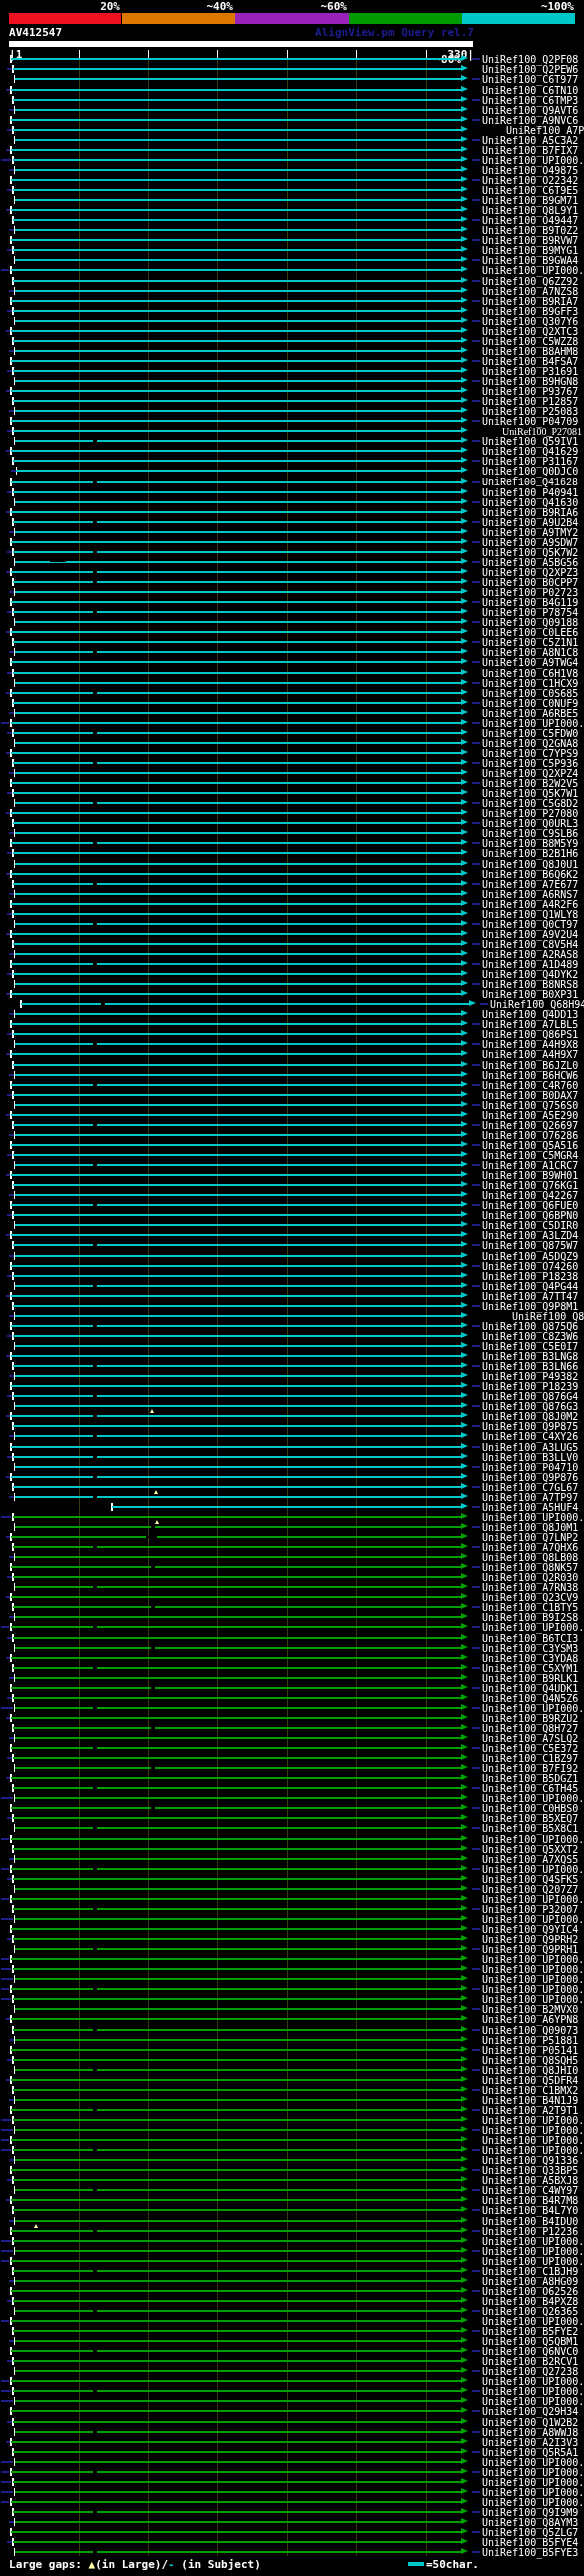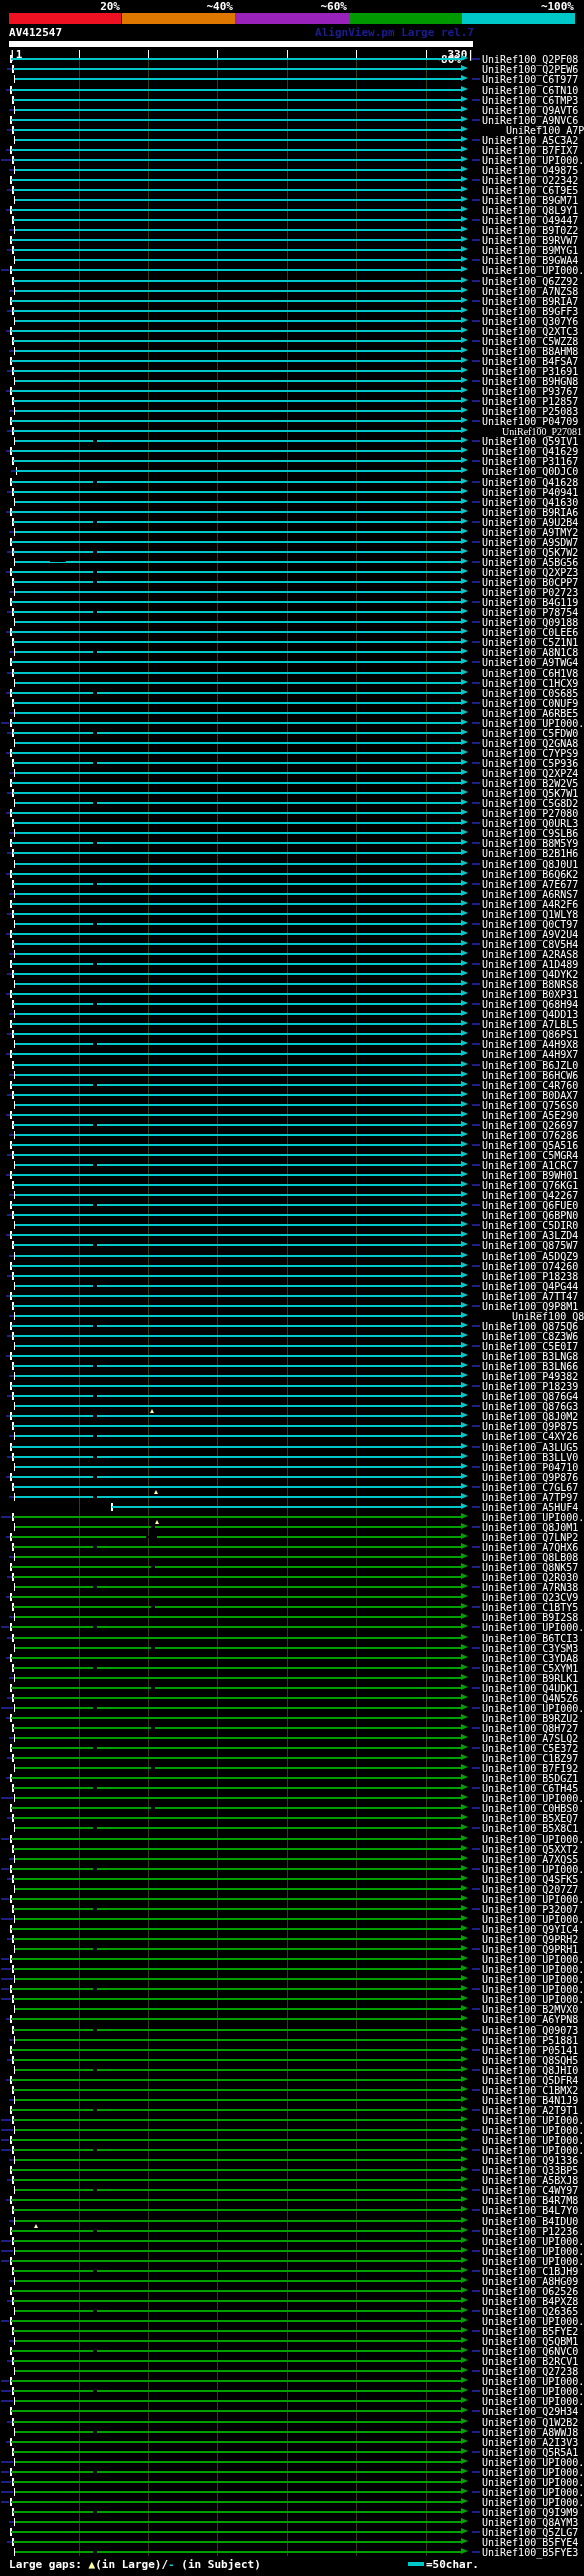--- a/index.html
+++ b/index.html
@@ -32,21 +32,21 @@
     </div>
   <div id="key-bar">
       <div class="abs" style="left: 9.1px; top: 12.8px; width: 112px; height: 11px; background: rgb(238, 17, 34);"></div>
       <div class="abs" style="left: 122px; top: 12.8px; width: 113px; height: 11px; background: rgb(221, 119, 0);"></div>
       <div class="abs" style="left: 235px; top: 12.8px; width: 114px; height: 11px; background: rgb(153, 34, 187);"></div>
       <div class="abs" style="left: 349px; top: 12.8px; width: 113px; height: 11px; background: rgb(0, 153, 0);"></div>
       <div class="abs" style="left: 462px; top: 12.8px; width: 113px; height: 11px; background: rgb(0, 200, 200);"></div>
     </div>
 
   <div class="abs wtxt" style="left:9.1px;top:26.5px;">AV412547</div>
-  <div class="abs apptxt" style="left:236px;top:26.5px;width:238px;">AlignView.pm Large rel.7</div>
+  <div class="abs apptxt" style="left:236px;top:26.5px;width:238px;">AlignView.pm Query rel.7</div>
 
   <div class="abs querybar" style="left:9.1px;top:41px;width:464px;height:5.5px;"></div>
   <div class="abs wtxt" style="left:9.1px;top:49px;">|1</div>
   <div class="abs wtxt" style="left:364px;top:49px;width:110px;text-align:right;">330|</div>
   <div id="ruler-ticks">
       <div class="abs rtick" style="left: 79px; top: 50px;"></div>
       <div class="abs rtick" style="left: 148px; top: 50px;"></div>
       <div class="abs rtick" style="left: 217px; top: 50px;"></div>
       <div class="abs rtick" style="left: 287px; top: 50px;"></div>
       <div class="abs rtick" style="left: 356px; top: 50px;"></div>
@@ -351,21 +351,21 @@
         <div class="abs" style="left: 472px; top: 4.1px; width: 8.2px; height: 1.8px; background: rgb(31, 31, 133);"></div>
         <div class="abs rowlabel" style="left: 482px; top: 0.5px;">UniRef100_P31167</div>
       </div>
       <div class="abs" style="left: 0px; top: 466px; width: 585px; height: 10px;">
         <div class="abs" style="left: 11px; top: 4.1px; width: 4.6px; height: 1.8px; background: rgb(31, 31, 133);"></div>
         <div class="abs" style="left: 15.5px; top: 1.4px; width: 1.8px; height: 7.3px; background: rgb(255, 255, 255);"></div>
         <div class="abs" style="left: 16.4px; top: 3.7px; width: 445px; height: 2.7px; background: rgb(0, 200, 200);"></div>
         <div class="abs arrow" style="left: 461px; top: 1.4px; width: 0px; height: 0px; border-left: 7.3px solid rgb(0, 200, 200);"></div>
         <div class="abs rowlabel" style="left: 482px; top: 0.5px;">UniRef100_Q0DJC0</div>
       </div>
-      <div class="abs" style="left: 0px; top: 477px; width: 585px; height: 10px;">
+      <div class="abs" style="left: 0px; top: 477px; width: 585px; height: 10px; font-family: Liberation Mono, monospace;">
         <div class="abs" style="left: 10px; top: 1.4px; width: 1.8px; height: 7.3px; background: rgb(255, 255, 255);"></div>
         <div class="abs" style="left: 11px; top: 3.7px; width: 451px; height: 2.7px; background: rgb(0, 200, 200);"></div>
         <div class="abs" style="left: 93px; top: 3.7px; width: 3.7px; height: 2.7px; background: rgb(0, 0, 0);"></div>
         <div class="abs arrow" style="left: 461px; top: 1.4px; width: 0px; height: 0px; border-left: 7.3px solid rgb(0, 200, 200);"></div>
         <div class="abs" style="left: 472px; top: 4.1px; width: 8.2px; height: 1.8px; background: rgb(31, 31, 133);"></div>
         <div class="abs rowlabel" style="left: 482px; top: 0.5px;">UniRef100_Q41628</div>
       </div>
       <div class="abs" style="left: 0px; top: 487px; width: 585px; height: 10px;">
         <div class="abs" style="left: 7.3px; top: 4.1px; width: 4.6px; height: 1.8px; background: rgb(31, 31, 133);"></div>
         <div class="abs" style="left: 12px; top: 1.4px; width: 1.8px; height: 7.3px; background: rgb(255, 255, 255);"></div>
@@ -733,21 +733,21 @@
         <div class="abs" style="left: 472px; top: 4.1px; width: 8.2px; height: 1.8px; background: rgb(31, 31, 133);"></div>
         <div class="abs rowlabel" style="left: 482px; top: 0.5px;">UniRef100_B8NRS8</div>
       </div>
       <div class="abs" style="left: 0px; top: 989px; width: 585px; height: 10px;">
         <div class="abs" style="left: 5.5px; top: 4.1px; width: 4.6px; height: 1.8px; background: rgb(31, 31, 133);"></div>
         <div class="abs" style="left: 10px; top: 1.4px; width: 1.8px; height: 7.3px; background: rgb(255, 255, 255);"></div>
         <div class="abs" style="left: 11px; top: 3.7px; width: 451px; height: 2.7px; background: rgb(0, 200, 200);"></div>
         <div class="abs arrow" style="left: 461px; top: 1.4px; width: 0px; height: 0px; border-left: 7.3px solid rgb(0, 200, 200);"></div>
         <div class="abs rowlabel" style="left: 482px; top: 0.5px;">UniRef100_B0XP31</div>
       </div>
-      <div class="abs" style="left: 0px; top: 999px; width: 485px; height: 10px;">
+      <div class="abs" style="left: 8px; top: 999px; width: 485px; height: 10px;">
         <div class="abs" style="left: 12px; top: 1.4px; width: 1.8px; height: 7.3px; background: rgb(255, 255, 255);"></div>
         <div class="abs" style="left: 12.8px; top: 3.7px; width: 449px; height: 2.7px; background: rgb(0, 200, 200);"></div>
         <div class="abs" style="left: 93px; top: 3.7px; width: 3.7px; height: 2.7px; background: rgb(0, 0, 0);"></div>
         <div class="abs arrow" style="left: 461px; top: 1.4px; width: 0px; height: 0px; border-left: 7.3px solid rgb(0, 200, 200);"></div>
         <div class="abs" style="left: 472px; top: 4.1px; width: 8.2px; height: 1.8px; background: rgb(31, 31, 133);"></div>
         <div class="abs rowlabel" style="left: 482px; top: 0.5px;">UniRef100_Q68H94</div>
       </div>
       <div class="abs" style="left: 0px; top: 1009px; width: 585px; height: 10px;">
         <div class="abs" style="left: 9.1px; top: 4.1px; width: 4.6px; height: 1.8px; background: rgb(31, 31, 133);"></div>
         <div class="abs" style="left: 13.7px; top: 1.4px; width: 1.8px; height: 7.3px; background: rgb(255, 255, 255);"></div>

